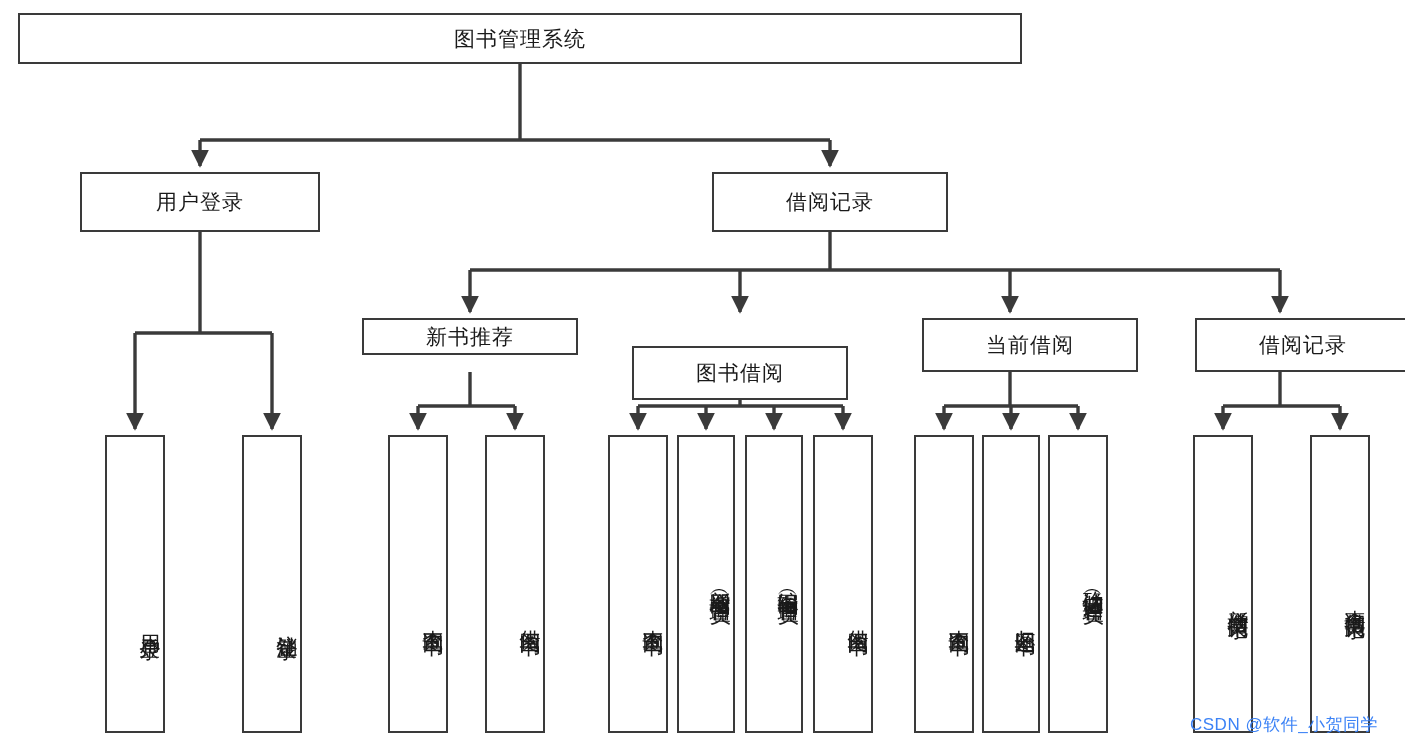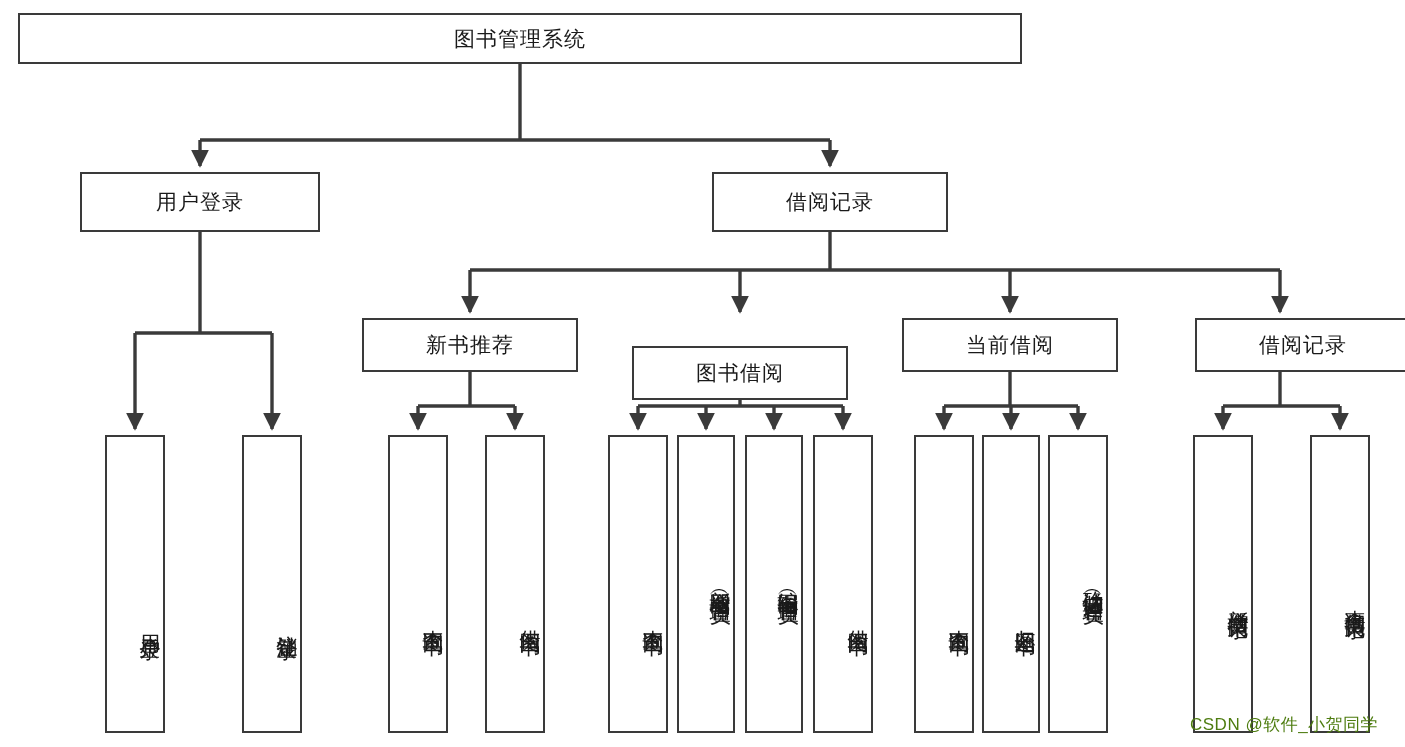--- a/index.html
+++ b/index.html
@@ -26,21 +26,21 @@
     letter-spacing:2px;
     padding:8px 0;
     align-items:flex-start;
     justify-content:center;
   }
   #watermark{
     position:absolute;
     left:1190px;
     top:713px;
     font-size:17px;
-    color:#4d7c0f;
+    color:#3b82f6;
     letter-spacing:0.5px;
     white-space:nowrap;
     pointer-events:none;
   }
 </style>
 </head>
 <body>
 
 <div id="stage">
 
@@ -92,23 +92,23 @@
       <path d="M 1223 406 L 1223 429" marker-end="url(#arrowhead)"></path>
       <path d="M 1340 406 L 1340 429" marker-end="url(#arrowhead)"></path>
     </g>
   </svg>
 
   <div class="node horiz" style="left:18px;top:13px;width:1004px;height:51px;">图书管理系统</div>
 
   <div class="node horiz" style="left:80px;top:172px;width:240px;height:60px;">用户登录</div>
   <div class="node horiz" style="left:712px;top:172px;width:236px;height:60px;">借阅记录</div>
 
-  <div class="node horiz" style="left:362px;top:318px;width:216px;height:54px;">新书推荐</div>
+  <div class="node horiz" style="left:362px;top:318px;width:216px;height:37px;">新书推荐</div>
   <div class="node horiz" style="left:632px;top:318px;width:216px;height:54px;margin-top:28px;">图书借阅</div>
-  <div class="node horiz" style="left:902px;top:318px;width:216px;height:54px;">当前借阅</div>
+  <div class="node horiz" style="left:922px;top:318px;width:216px;height:54px;">当前借阅</div>
   <div class="node horiz" style="left:1172px;top:318px;width:216px;height:54px;margin-left:23px;">借阅记录</div>
 
   <div class="node vert" style="left:105px;top:435px;width:60px;height:298px;padding-top:84px;">用户登录</div>
   <div class="node vert" style="left:242px;top:435px;width:60px;height:298px;padding-top:84px;">注销登录</div>
 
   <div class="node vert" style="left:388px;top:435px;width:60px;height:298px;padding-top:74px;">查询图书</div>
   <div class="node vert" style="left:485px;top:435px;width:60px;height:298px;padding-top:74px;">借阅图书</div>
 
   <div class="node vert" style="left:608px;top:435px;width:60px;height:298px;padding-top:74px;">查询图书</div>
   <div class="node vert" style="left:677px;top:435px;width:58px;height:298px;padding-top:6px;">新增图书（管理员）</div>

